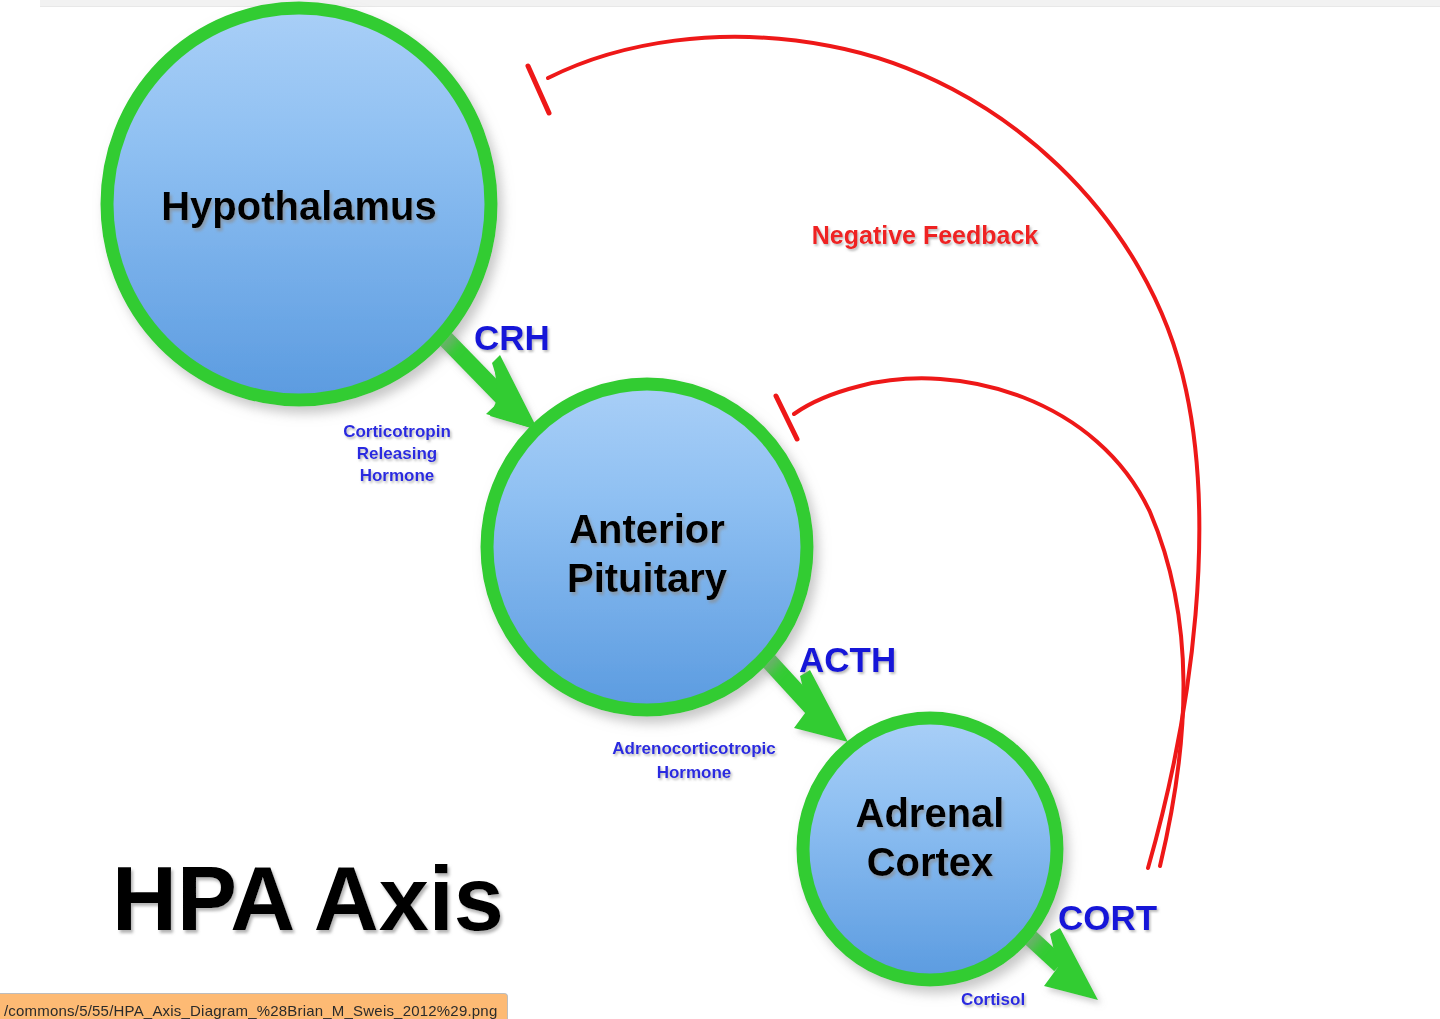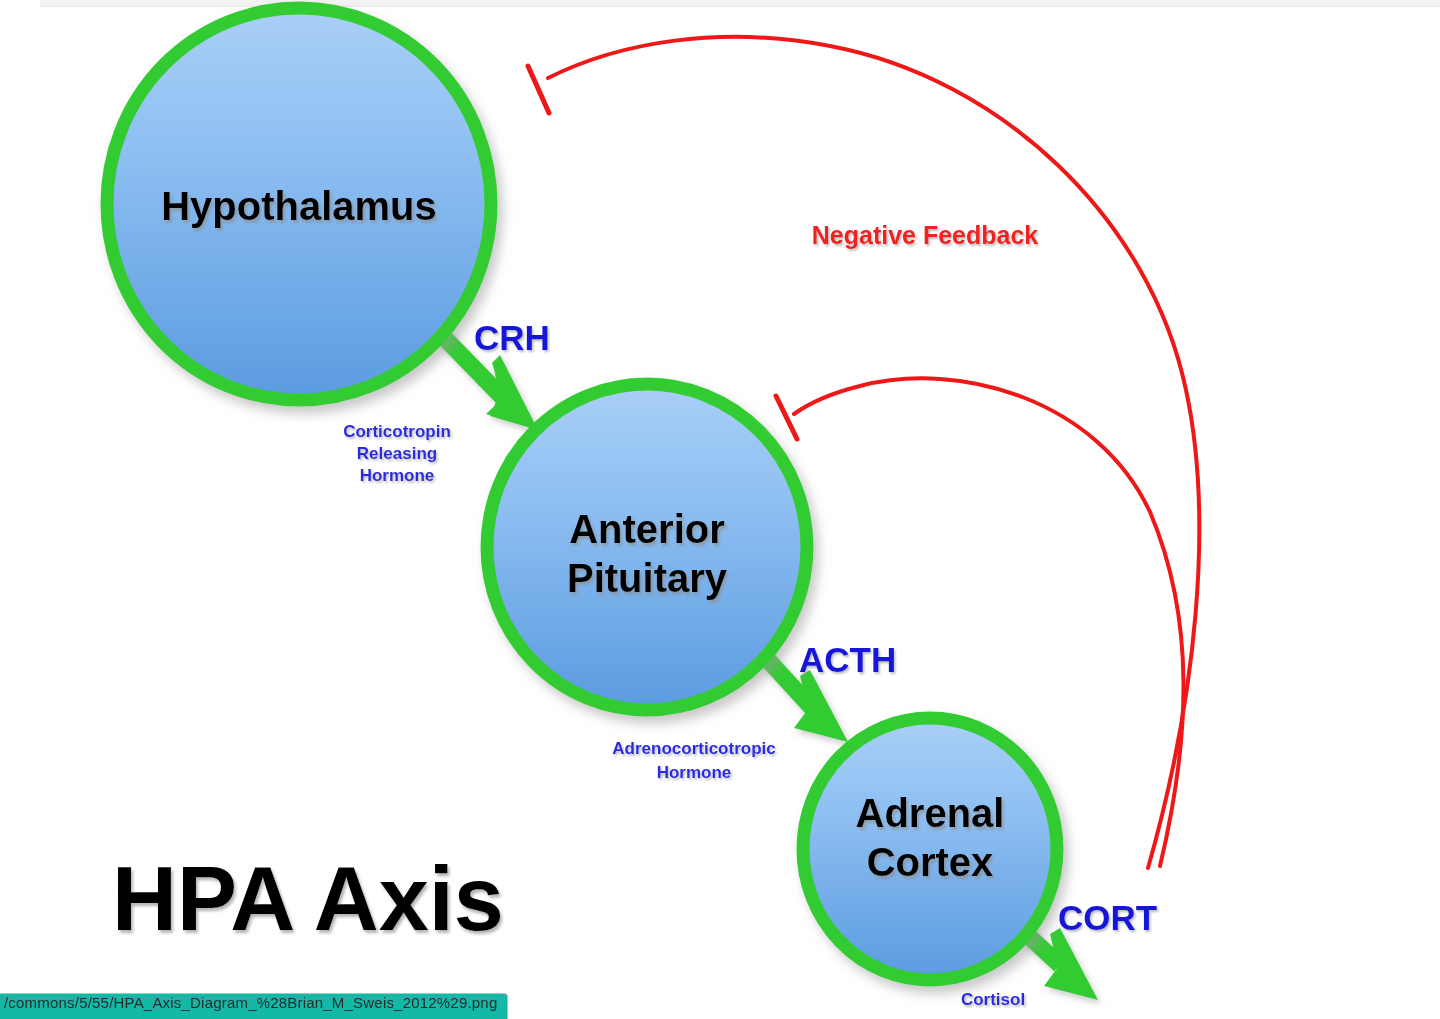--- a/index.html
+++ b/index.html
@@ -69,27 +69,27 @@
     font-weight: bold;
     font-size: 90px;
     fill: #000000;
     text-anchor: start;
   }
   .statusbar {
     position: absolute;
     left: 0;
     bottom: 0;
     height: 26px;
-    background: #14b8a6;
+    background: #fdba74;
     border: 1px solid #bdbdbd;
     border-left: none;
     border-bottom: none;
     border-top-right-radius: 4px;
     display: flex;
-    align-items: flex-start;
+    align-items: flex-end;
     padding: 0 10px 0 4px;
     box-sizing: border-box;
   }
   .statusbar span {
     font-family: "Liberation Sans", sans-serif;
     font-size: 15px;
     color: #2b2b2b;
     white-space: nowrap;
     letter-spacing: 0.2px;
   }

